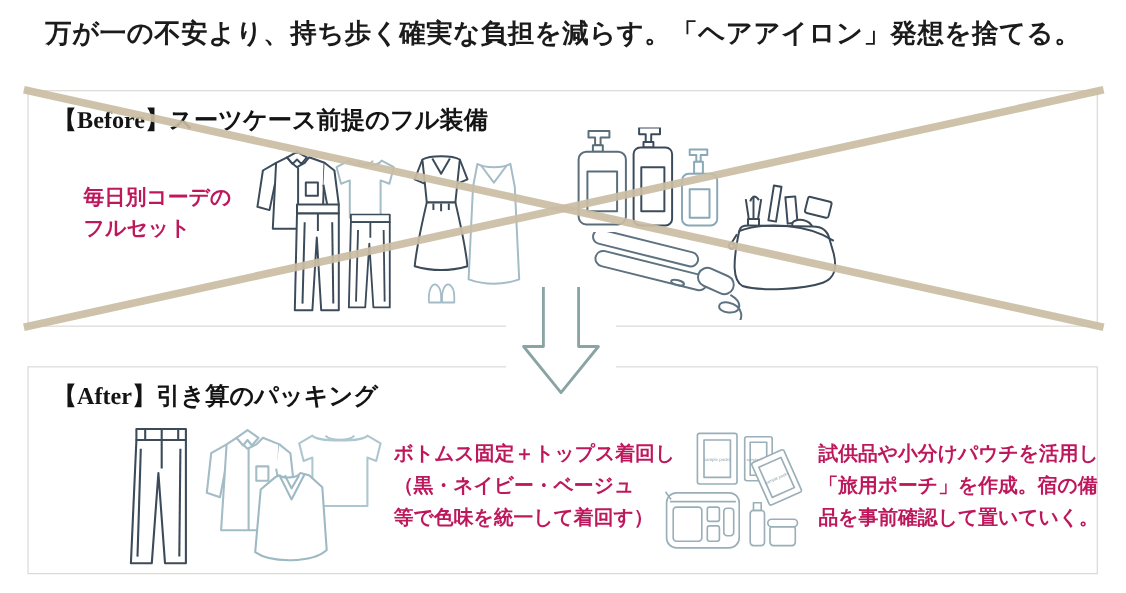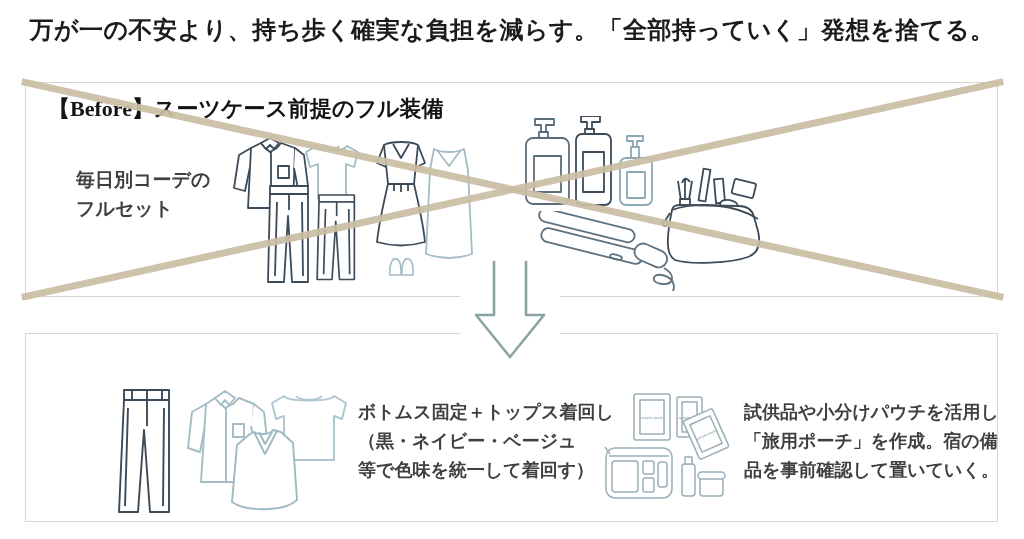--- a/index.html
+++ b/index.html
@@ -18,21 +18,21 @@
     border:1.5px solid #d7d6d1;
   }
   .panel-before { top:82px; height:215px; }
   .panel-after  { top:333px; height:189px; }
   .panel-heading {
     position:absolute; left:22px; top:11px;
     font-family:"Liberation Serif","DejaVu Serif",serif;
     font-weight:bold; font-size:22px; color:#141414;
   }
   .side-label, .note {
-    position:absolute; white-space:pre-line; color:#404040;
+    position:absolute; white-space:pre-line; color:#be185d;
     font-weight:bold; line-height:1.5;
   }
   .side-label { font-size:19px; }
   .note { font-size:18px; line-height:1.6; }
   .art { position:absolute; }
   
   .cross-line {
     position:absolute; left:50%; top:50%; width:1005px; height:7px;
     margin-left:-502px; margin-top:-4px; background:#cbbda3; opacity:0.92;
   }
@@ -43,21 +43,21 @@
     position:absolute; left:460px; top:286px; width:100px; height:52px;
     background:#fff; z-index:2;
   }
   .arrow-svg { position:absolute; left:468px; top:260px; z-index:3; }
 </style>
 </head>
 <body>
 
 <div class="canvas">
 
-  <div class="page-title">万が一の不安より、持ち歩く確実な負担を減らす。「全部持っていく」発想を捨てる。</div>
+  <div class="page-title">万が一の不安より、持ち歩く確実な負担を減らす。「ヘアアイロン」発想を捨てる。</div>
 
   <div class="panel panel-before">
     <div class="panel-heading">【Before】スーツケース前提のフル装備</div>
     <div class="side-label" style="left:50px; top:83px;">毎日別コーデの
 フルセット</div>
 
     <svg class="art" style="left:205px; top:53px;" width="250" height="155" viewBox="0 0 250 155">
       <defs>
         <g id="bp" stroke="#3c4b59" fill="#fff" stroke-width="1.8" stroke-linejoin="round">
           <path d="M0,0 H38 V8 H0 Z"></path>
@@ -148,20 +148,21 @@
         <path d="M13,49 C38,40 76,43 99,58" fill="none"></path>
         <path d="M11,52 L6,60 M6,60 a2.5,2.5 0 1 0 0.1,0" fill="none"></path>
       </g>
     </svg>
 
     <div class="cross-line cross-1"></div>
     <div class="cross-line cross-2"></div>
   </div>
 
   <div class="panel panel-after">
+    <div class="panel-heading">【After】引き算のパッキング</div>
     <div class="note" style="left:332px; top:64px; width:305px;">ボトムス固定＋トップス着回し
 （黒・ネイビー・ベージュ
 等で色味を統一して着回す）</div>
     <div class="note" style="left:718px; top:64px; width:262px;">試供品や小分けパウチを活用し
 「旅用ポーチ」を作成。宿の備
 品を事前確認して置いていく。</div>
 
     <svg class="art" style="left:90px; top:52px;" width="62" height="134" viewBox="0 0 62 134">
       <g stroke="#3c4b59" fill="#fff" stroke-width="1.9" stroke-linejoin="round">
         <rect x="8" y="4" width="45" height="10"></rect>

